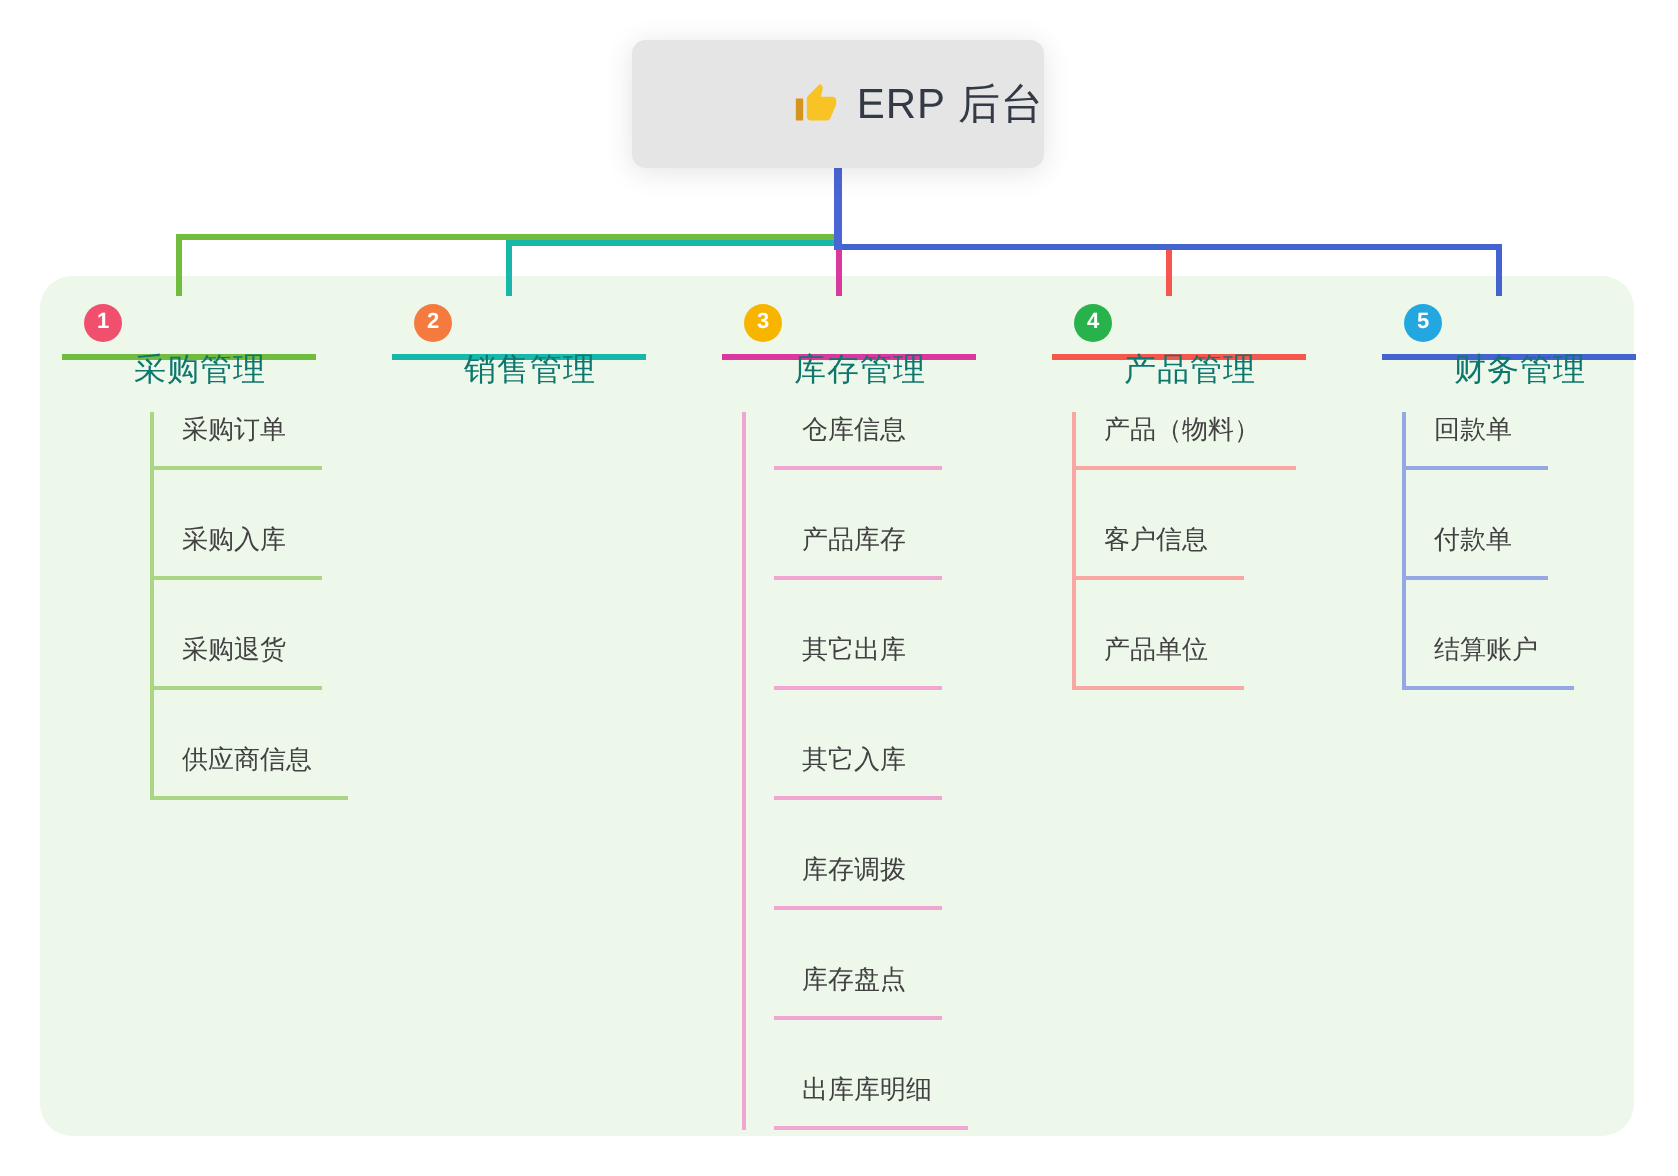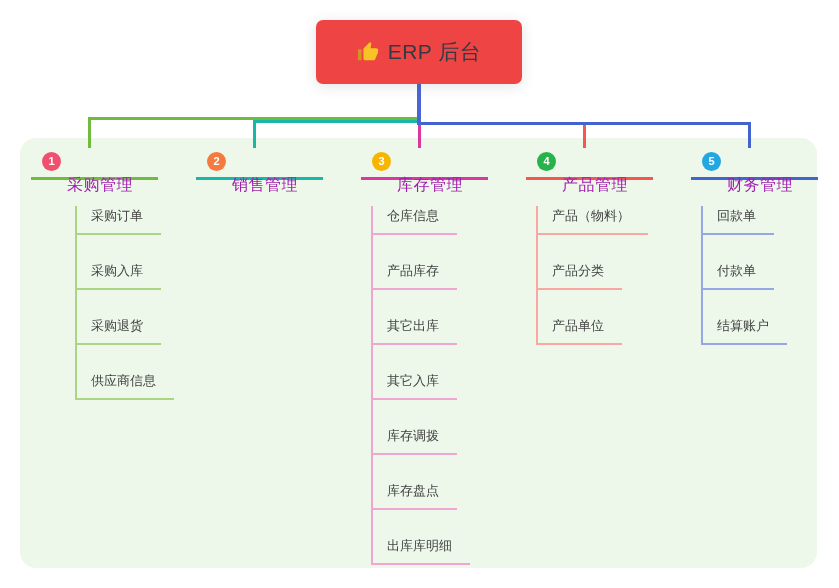--- a/index.html
+++ b/index.html
@@ -27,21 +27,21 @@
     border-bottom:3px solid #000;
     cursor:pointer;
   }
   .badge{
     width:19px;height:19px;border-radius:50%;
     color:#fff;font-size:11px;font-weight:bold;
     display:flex;align-items:center;justify-content:center;
     margin-right:6px;flex:0 0 auto;
   }
   .branch-label{
-    font-size:16px;color:#a21caf;font-weight:500;
+    font-size:16px;color:#0f766e;font-weight:500;
     white-space:nowrap;letter-spacing:.5px;margin-top:48px;
   }
   .children{
     margin-left:10px;
     border-left:2px solid #ccc;
     width:-moz-fit-content;width:fit-content;
   }
   .child{
     width:-moz-fit-content;width:fit-content;
     margin-top:26px;
@@ -55,23 +55,23 @@
   }
 
   
   .connectors{position:absolute;left:0;top:0;width:839px;height:588px;pointer-events:none;}
   .cline{position:absolute;}
 
   
   .root-node{
     position:absolute;left:316px;top:20px;
     width:206px;height:64px;
-    background:#ef4444;border-radius:7px;
+    background:#e5e5e5;border-radius:7px;
     box-shadow:0 2px 14px rgba(40,50,80,.13);
-    display:flex;align-items:center;justify-content:center;gap:9px;
+    display:flex;align-items:center;justify-content:flex-end;gap:9px;
     cursor:pointer;
   }
   .thumb{display:flex;align-items:center;}
   .root-label{
     font-size:21px;color:#333a45;font-weight:500;letter-spacing:.5px;
     white-space:nowrap;
   }
 </style>
 </head>
 <body>
@@ -97,39 +97,39 @@
       <span class="badge" style="background: rgb(245, 122, 63);">2</span>
       <span class="branch-label">销售管理</span>
     </div>
   </div>
 
   <div class="branch" style="left: 341px;">
     <div class="branch-title" style="border-bottom-color: rgb(217, 56, 158);">
       <span class="badge" style="background: rgb(247, 181, 0);">3</span>
       <span class="branch-label">库存管理</span>
     </div>
-    <div class="children" style="border-left-color: rgb(239, 166, 211);">
+    <div class="children" style="border-left-color: rgb(239, 166, 211); padding-left: 14px;">
           <div class="child" style="border-bottom-color: rgb(239, 166, 211);"><span>仓库信息</span></div>
           <div class="child" style="border-bottom-color: rgb(239, 166, 211);"><span>产品库存</span></div>
           <div class="child" style="border-bottom-color: rgb(239, 166, 211);"><span>其它出库</span></div>
           <div class="child" style="border-bottom-color: rgb(239, 166, 211);"><span>其它入库</span></div>
           <div class="child" style="border-bottom-color: rgb(239, 166, 211);"><span>库存调拨</span></div>
           <div class="child" style="border-bottom-color: rgb(239, 166, 211);"><span>库存盘点</span></div>
           <div class="child" style="border-bottom-color: rgb(239, 166, 211);"><span>出库库明细</span></div>
         </div>
   </div>
 
   <div class="branch" style="left: 506px;">
     <div class="branch-title" style="border-bottom-color: rgb(245, 86, 78);">
       <span class="badge" style="background: rgb(39, 178, 76);">4</span>
       <span class="branch-label">产品管理</span>
     </div>
     <div class="children" style="border-left-color: rgb(249, 167, 162);">
           <div class="child" style="border-bottom-color: rgb(249, 167, 162);"><span>产品（物料）</span></div>
-          <div class="child" style="border-bottom-color: rgb(249, 167, 162);"><span>产品分类</span></div>
+          <div class="child" style="border-bottom-color: rgb(249, 167, 162);"><span>客户信息</span></div>
           <div class="child" style="border-bottom-color: rgb(249, 167, 162);"><span>产品单位</span></div>
         </div>
   </div>
 
   <div class="branch" style="left: 671px;">
     <div class="branch-title" style="border-bottom-color: rgb(67, 99, 207);">
       <span class="badge" style="background: rgb(34, 167, 224);">5</span>
       <span class="branch-label">财务管理</span>
     </div>
     <div class="children" style="border-left-color: rgb(150, 168, 227);">

